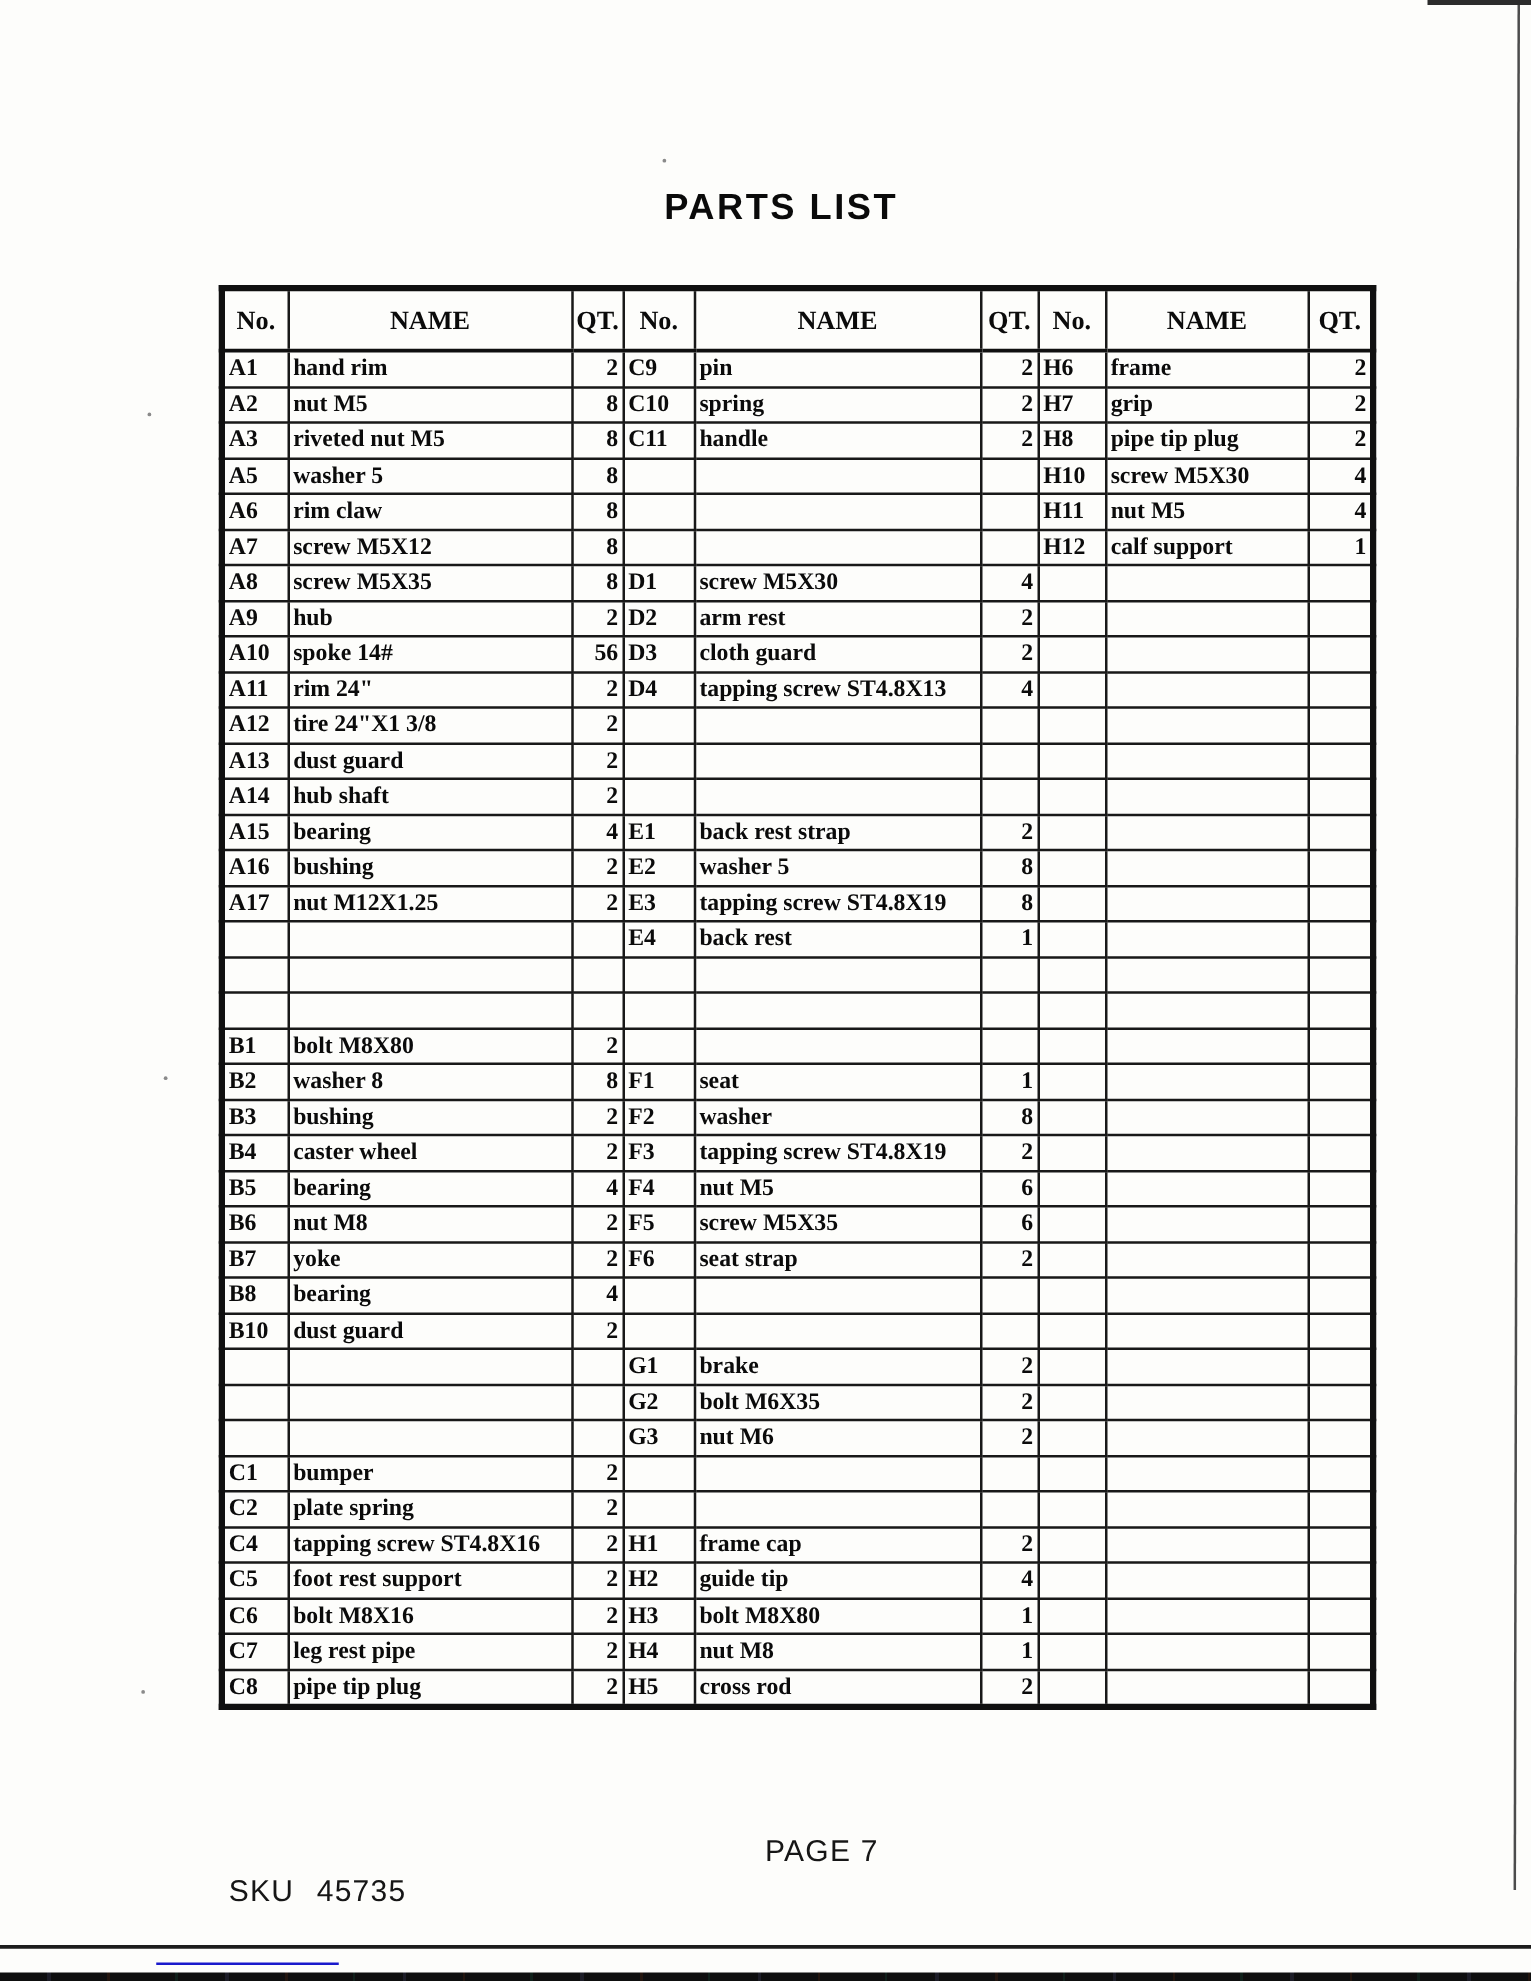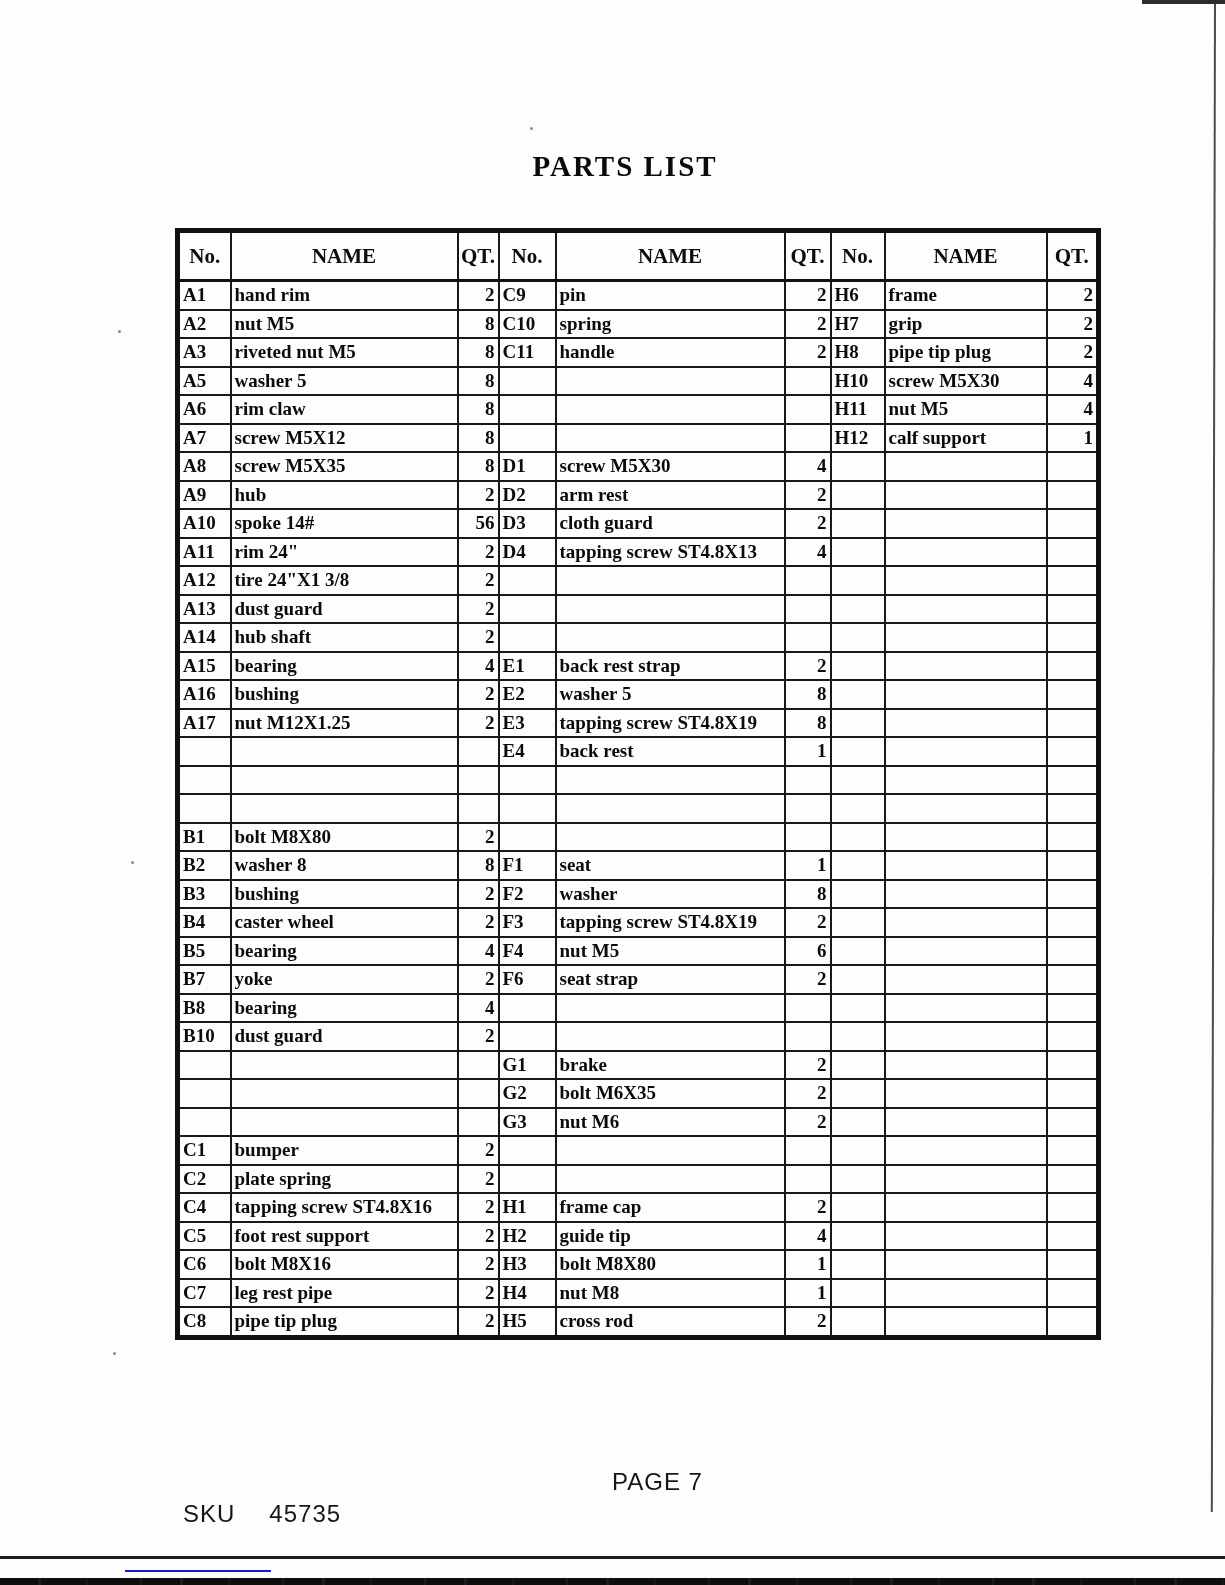--- a/index.html
+++ b/index.html
@@ -4,21 +4,21 @@
 <style>
   html,body { margin:0; padding:0; background:#e8e8e8; }
   .page {
     position:relative; width:1225px; height:1585px;
     background:#fdfdfb; overflow:hidden;
     font-family:"Liberation Serif", serif;
   }
   .title {
     position:absolute; top:150px; left:25px; width:1200px;
     text-align:center;
-    font-family:Liberation Serif, serif;
+    font-family:Liberation Sans, sans-serif;
     font-weight:bold; font-size:29px; letter-spacing:2px; color:#0a0a0a;
   }
   table.parts {
     position:absolute; left:175px; top:228px; width:921px;
     border-collapse:collapse; table-layout:fixed;
     border:5px solid #101010;
   }
   table.parts th, table.parts td {
     border:2px solid #181818; color:#0b0b0b;
     overflow:hidden; white-space:nowrap;
@@ -32,21 +32,21 @@
     padding:0 3px; line-height:26px;
   }
   td.c-no   { padding-left:5px; text-align:left; }
   td.c-name { padding-left:8px; text-align:left; }
   td.c-qty  { padding-right:5px; text-align:right; }
   .footer-sku {
     position:absolute; left:183px; top:1500px;
     font-family:"Liberation Sans", sans-serif;
     font-size:24px; color:#161616; letter-spacing:1px;
   }
-  .sku-val { margin-left:34px; }
+  .sku-val { margin-left:18px; }
   .footer-page {
     position:absolute; left:612px; top:1468px;
     font-family:Liberation Sans, sans-serif;
     font-size:24px; color:#161616; letter-spacing:1px;
   }
   
   .edge-line-right {
     position:absolute; top:0; left:1214px; width:2px; height:1512px;
     background:#4c4c4c; transform:rotate(0.12deg); transform-origin:top center;
   }
@@ -358,20 +358,31 @@
           <td class="c-name">bearing</td>
           <td class="c-qty">4</td>
           <td class="c-no">F4</td>
           <td class="c-name">nut M5</td>
           <td class="c-qty">6</td>
           <td class="c-no"></td>
           <td class="c-name"></td>
           <td class="c-qty"></td>
         </tr>
         <tr>
+          <td class="c-no">B6</td>
+          <td class="c-name">nut M8</td>
+          <td class="c-qty">2</td>
+          <td class="c-no">F5</td>
+          <td class="c-name">screw M5X35</td>
+          <td class="c-qty">6</td>
+          <td class="c-no"></td>
+          <td class="c-name"></td>
+          <td class="c-qty"></td>
+        </tr>
+        <tr>
           <td class="c-no">B7</td>
           <td class="c-name">yoke</td>
           <td class="c-qty">2</td>
           <td class="c-no">F6</td>
           <td class="c-name">seat strap</td>
           <td class="c-qty">2</td>
           <td class="c-no"></td>
           <td class="c-name"></td>
           <td class="c-qty"></td>
         </tr>

